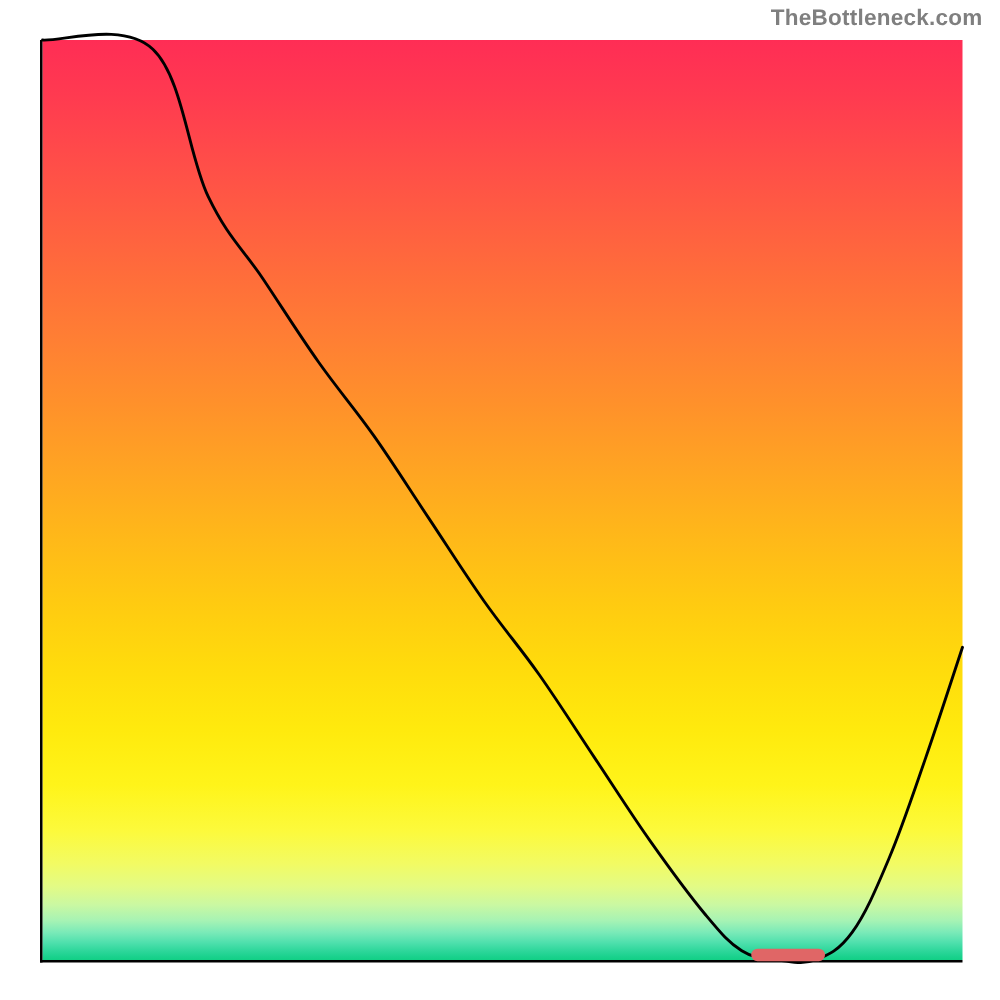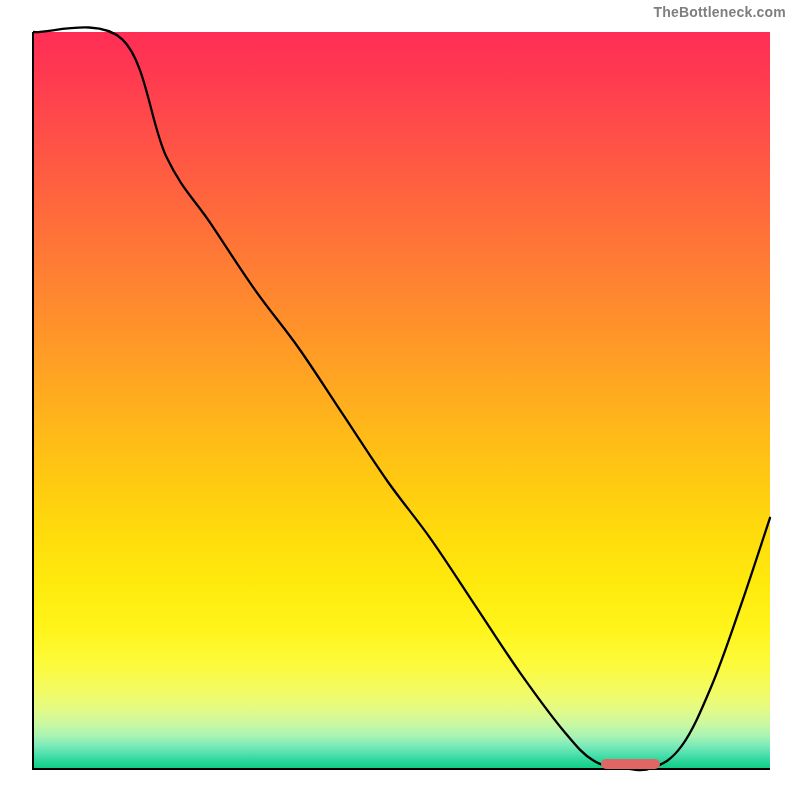--- a/index.html
+++ b/index.html
@@ -50,21 +50,21 @@
     );
     border-left: 2px solid #000;
     border-bottom: 2px solid #000;
     box-sizing: content-box;
   }
   .watermark {
     position: absolute;
     top: 4px;
     right: 14px;
     font-family: Arial, Helvetica, sans-serif;
-    font-size: 14px;
+    font-size: 18px;
     font-weight: 600;
     color: #7f7f7f;
     letter-spacing: 0.2px;
     user-select: none;
     pointer-events: none;
   }
   svg.curve {
     position: absolute;
     left: 34px; 
     top: 32px;

